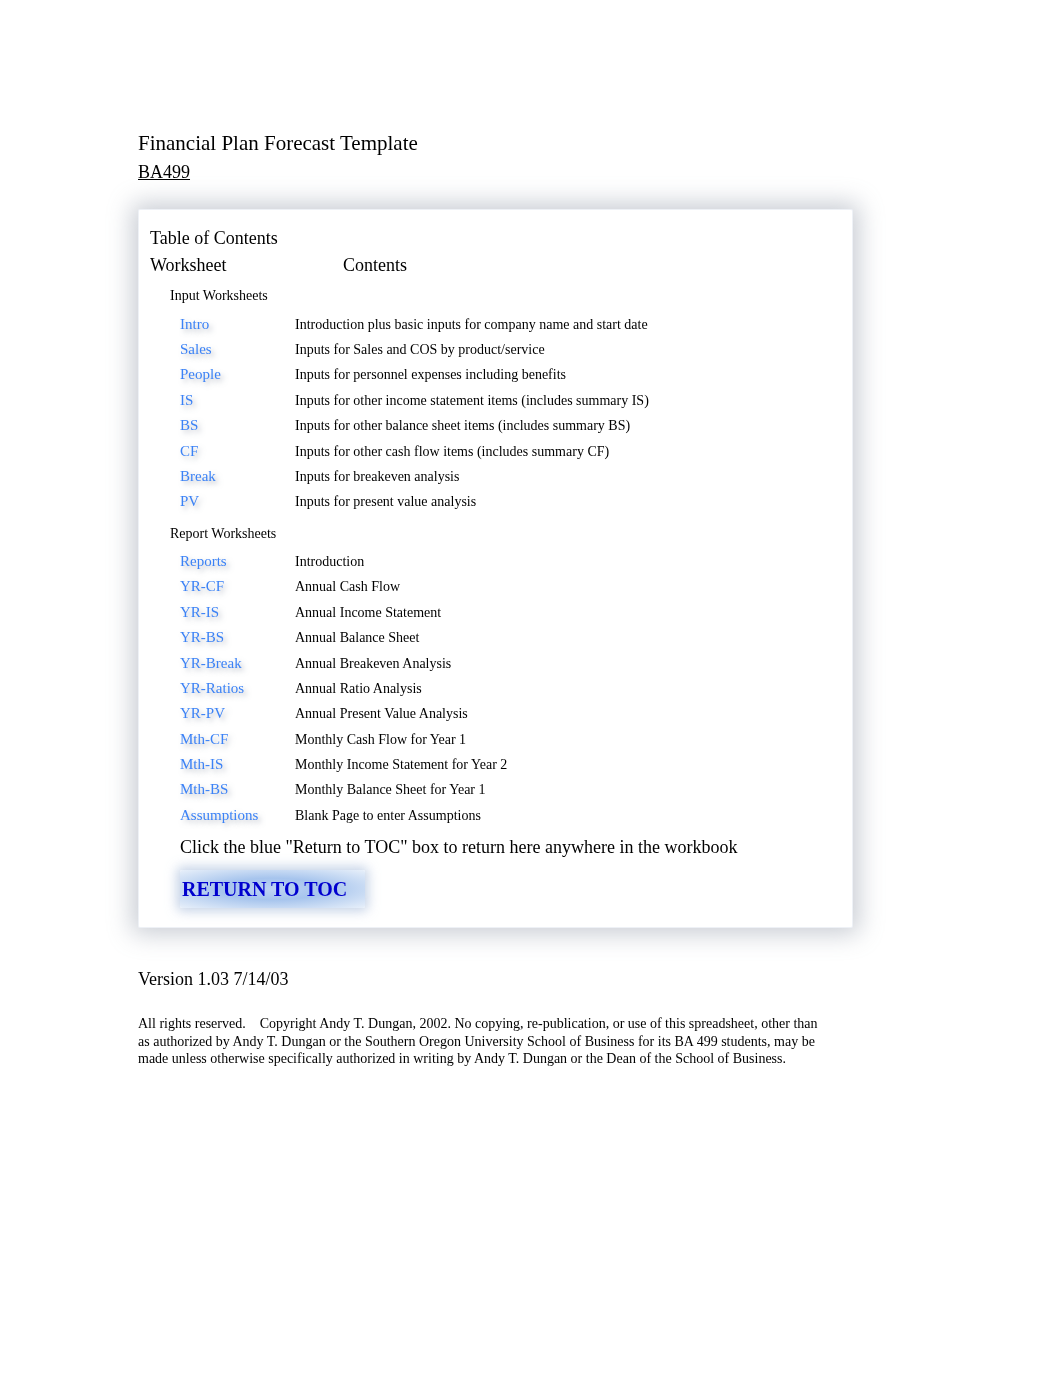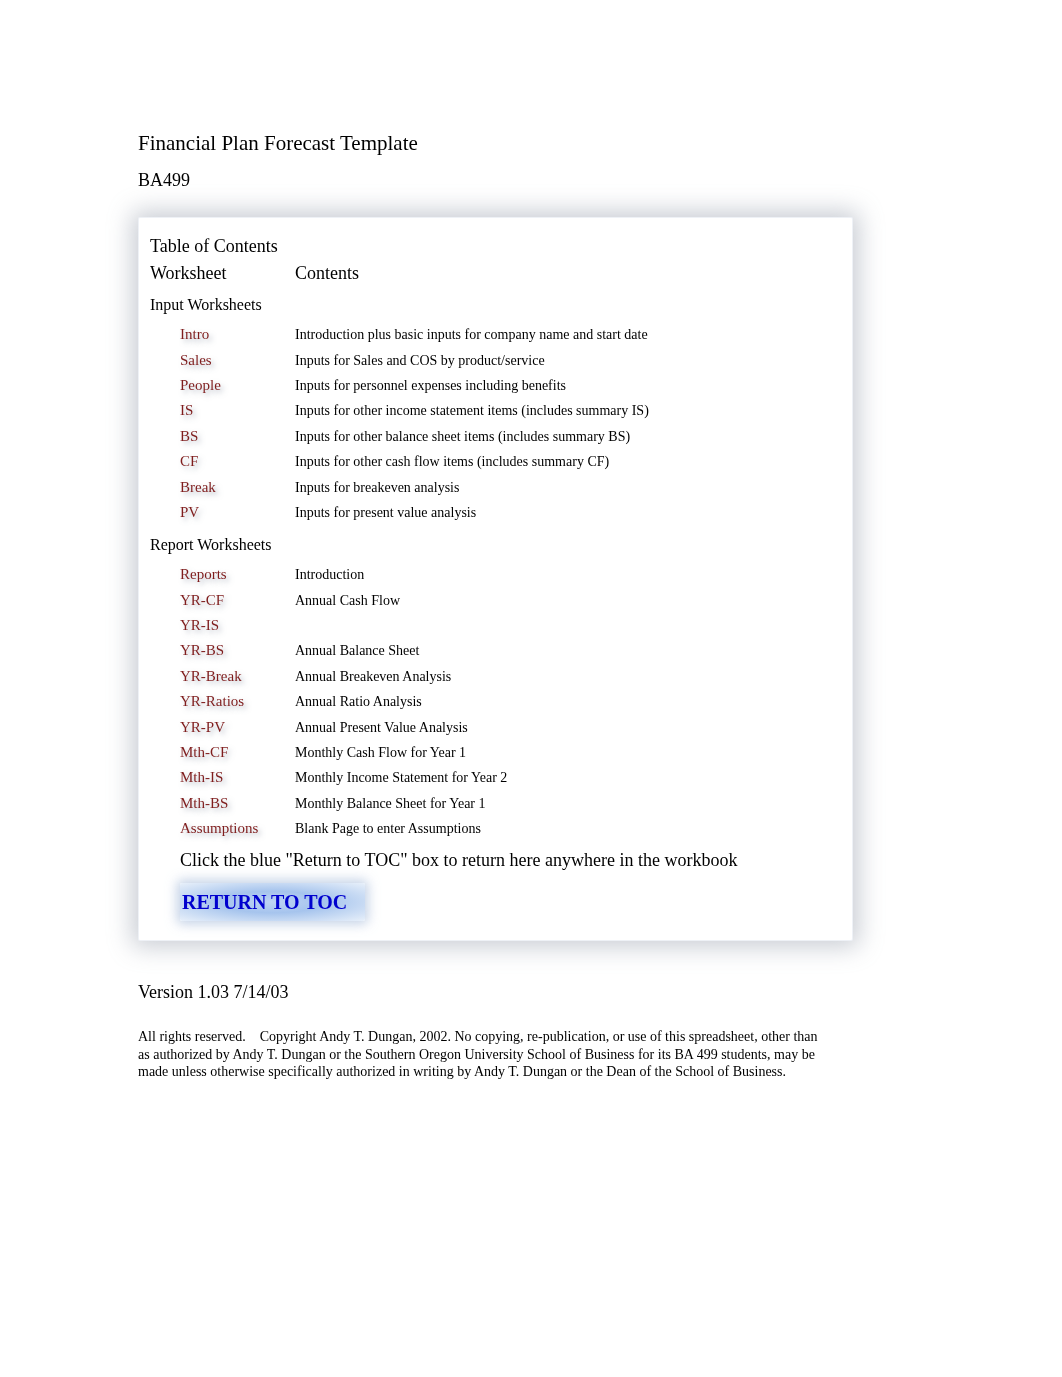--- a/index.html
+++ b/index.html
@@ -15,64 +15,67 @@
       padding: 130px 0 0 138px;
       color: #000000;
       font-size: 18px;
       line-height: 1.3;
     }
     .header-title {
       font-size: 21px;
     }
     .header-subtitle {
       font-size: 18px;
-      margin-top: 12px;
+      margin-top: 4px;
+      text-decoration: underline;
     }
     .toc-box {
       margin-top: 24px;
       width: 715px;
       padding: 18px 12px 20px 12px;
       background: #ffffff;
       border-radius: 2px;
       box-shadow: 
         0 0 25px 6px rgba(135, 145, 160, 0.45),
         inset 0 0 0 1px rgba(200, 210, 225, 0.3);
       position: relative;
     }
     .toc-title {
       font-size: 18px;
       margin-bottom: 4px;
     }
     .toc-header-row {
       display: flex;
       margin-bottom: 10px;
+      gap: 48px;
     }
     .col-worksheet {
       width: 145px;
       flex-shrink: 0;
     }
     .col-contents {
       flex: 1;
     }
     .section-title {
-      font-size: 16px;
+      font-size: 14px;
       margin-bottom: 6px;
+      margin-left: 20px;
     }
     .row {
       display: flex;
       margin-bottom: 2px;
       align-items: baseline;
     }
     .link-cell {
       width: 145px;
       flex-shrink: 0;
       padding-left: 30px;
     }
     .link {
-      color: #7f1d1d;
+      color: #3b82f6;
       font-size: 15px;
       display: inline-block;
       text-shadow: 3px 3px 5px rgba(120, 130, 150, 0.5);
       cursor: pointer;
     }
     .desc-cell {
       flex: 1;
       font-size: 14px;
     }
     .report-section {
@@ -165,20 +168,21 @@
     <div class="row">
       <div class="link-cell"><span class="link">Reports</span></div>
       <div class="desc-cell">Introduction</div>
     </div>
     <div class="row">
       <div class="link-cell"><span class="link">YR-CF</span></div>
       <div class="desc-cell">Annual Cash Flow</div>
     </div>
     <div class="row">
       <div class="link-cell"><span class="link">YR-IS</span></div>
+      <div class="desc-cell">Annual Income Statement</div>
     </div>
     <div class="row">
       <div class="link-cell"><span class="link">YR-BS</span></div>
       <div class="desc-cell">Annual Balance Sheet</div>
     </div>
     <div class="row">
       <div class="link-cell"><span class="link">YR-Break</span></div>
       <div class="desc-cell">Annual Breakeven Analysis</div>
     </div>
     <div class="row">

